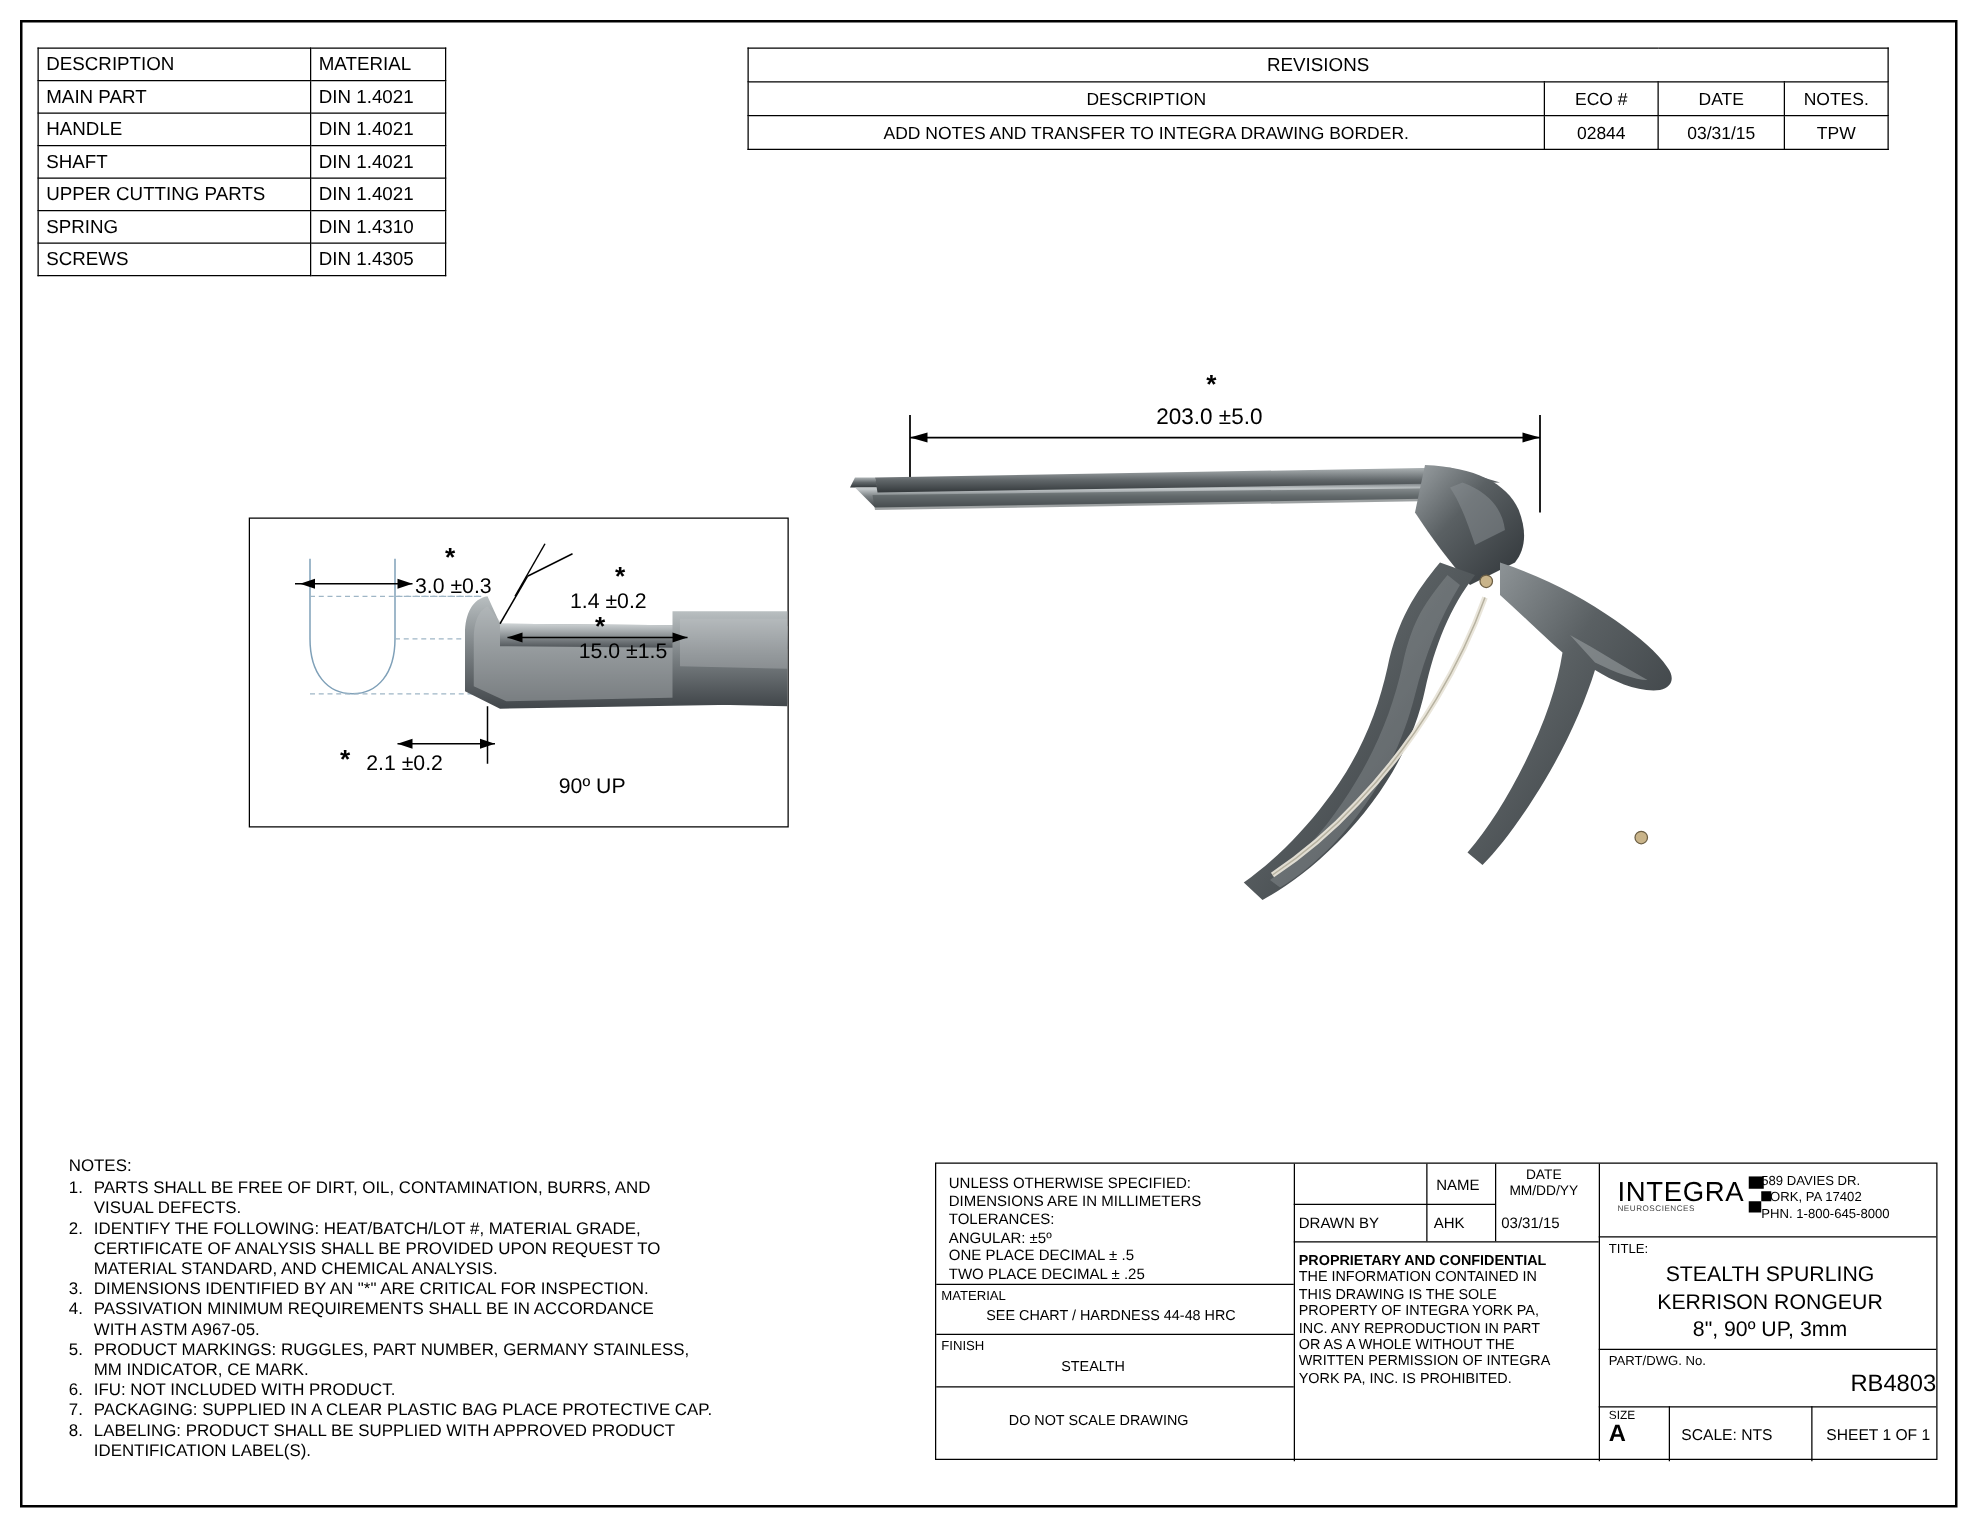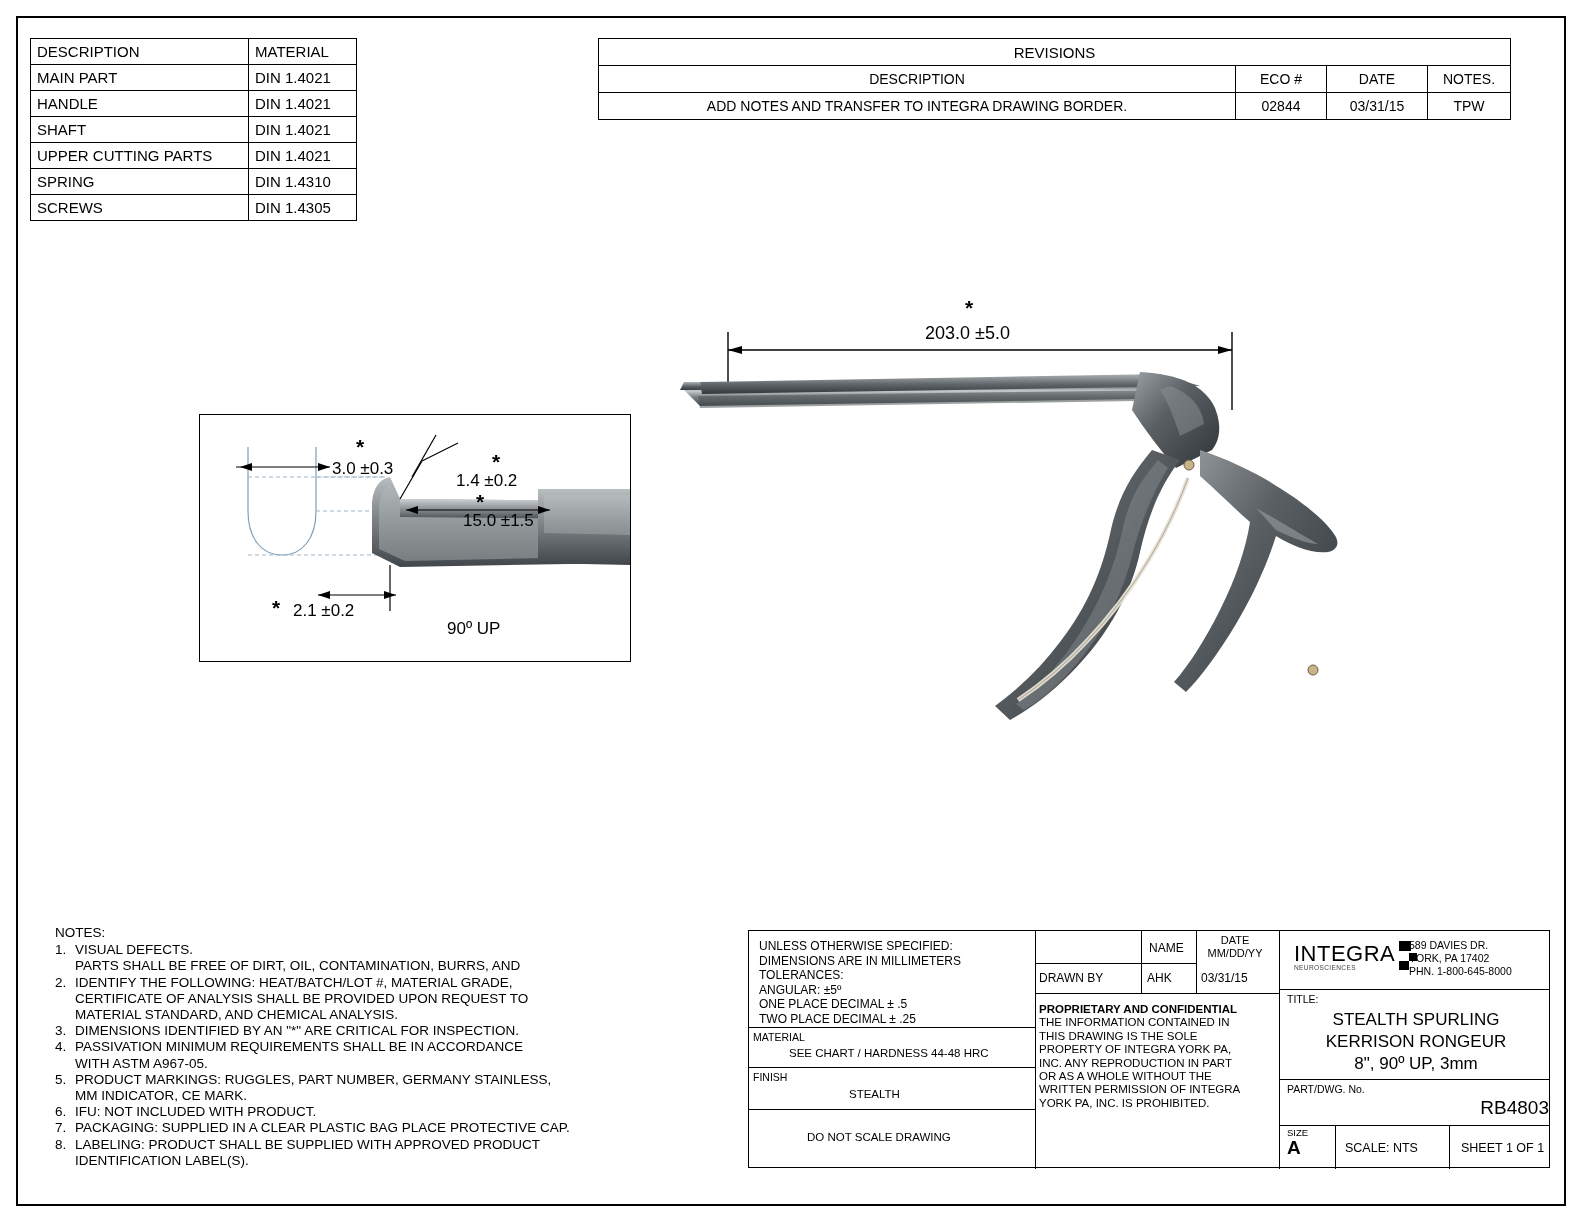--- a/index.html
+++ b/index.html
@@ -311,22 +311,22 @@
 
     <div class="dim-label" style="left:247px; top:204px;">90º UP</div>
   </div>
 
   <div class="notes">
     <div class="notes-title">NOTES:</div>
 
     <div class="note-row">
       <div class="note-num">1.</div>
       <div class="note-txt">
+        <div>PARTS SHALL BE FREE OF DIRT, OIL, CONTAMINATION, BURRS, AND</div>
         <div>VISUAL DEFECTS.</div>
-        <div>PARTS SHALL BE FREE OF DIRT, OIL, CONTAMINATION, BURRS, AND</div>
       </div>
     </div>
 
     <div class="note-row">
       <div class="note-num">2.</div>
       <div class="note-txt">
         <div>IDENTIFY THE FOLLOWING: HEAT/BATCH/LOT #, MATERIAL GRADE,</div>
         <div>CERTIFICATE OF ANALYSIS SHALL BE PROVIDED UPON REQUEST TO</div>
         <div>MATERIAL STANDARD, AND CHEMICAL ANALYSIS.</div>
       </div>

